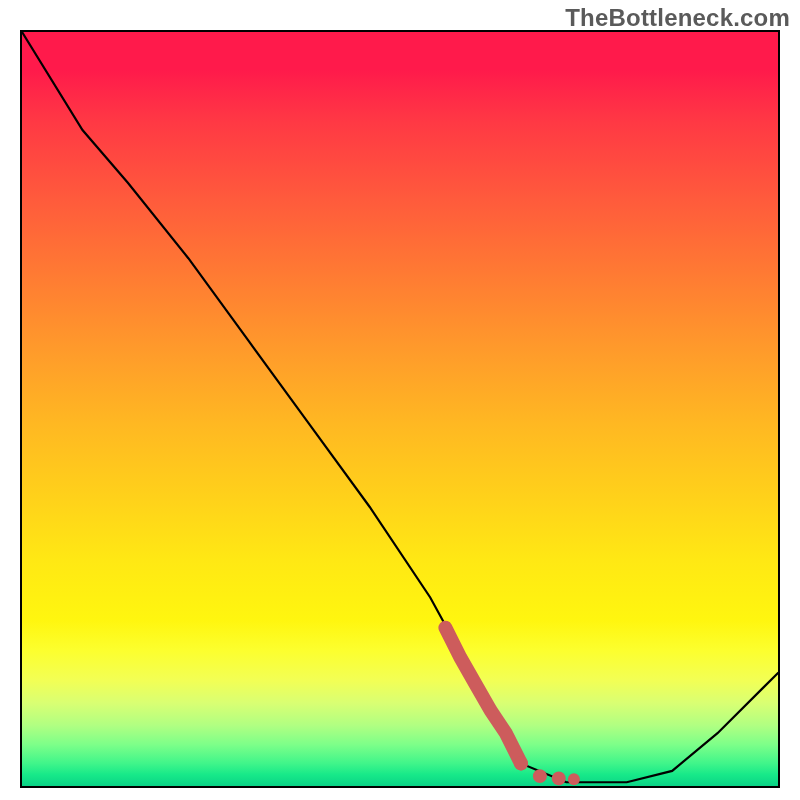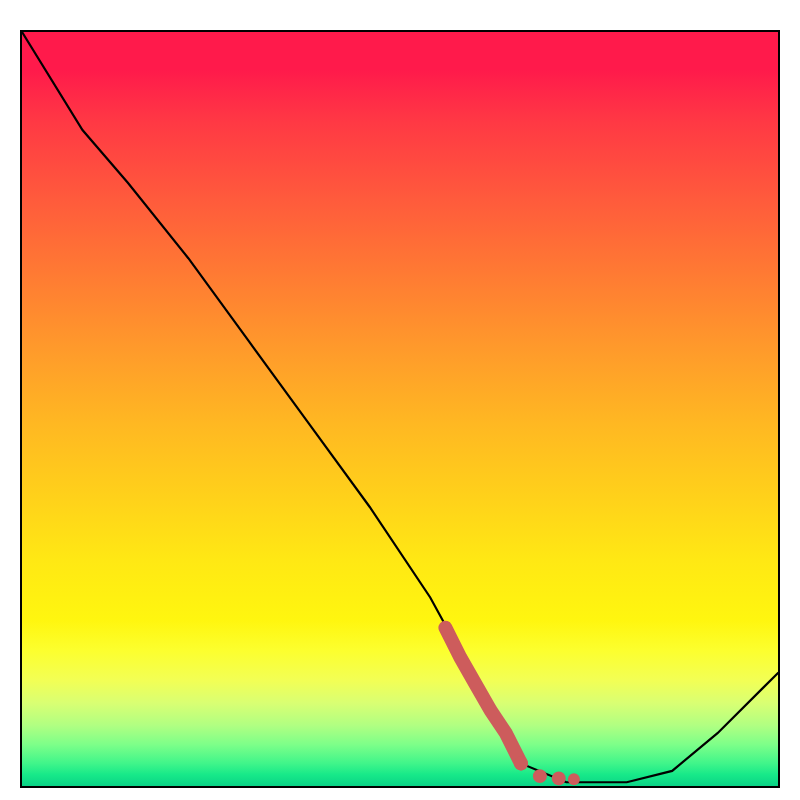--- a/index.html
+++ b/index.html
@@ -65,20 +65,21 @@
     position: absolute;
     inset: 0;
     width: 100%;
     height: 100%;
   }
 </style>
 </head>
 <body>
 
 <div class="frame">
+  <div class="watermark">TheBottleneck.com</div>
 
   <div class="plot-area">
     <div class="gradient"></div>
     <svg class="curve" viewBox="0 0 760 758" preserveAspectRatio="none">
       <path fill="none" stroke-width="2.2" stroke-linecap="round" d="M0.0 0.0 L60.8 98.5 L106.4 151.6 L167.2 227.4 L228.0 310.8 L288.8 394.2 L349.6 477.5 L410.4 568.5 L456.0 651.9 L475.0 689.8 L501.6 735.3 L547.2 754.2 L608.0 754.2 L653.6 742.8 L699.2 704.9 L760.0 644.3" id="curve-path" stroke="#000000"></path>
       <g id="highlight-dots">
           <path d="M425.6 598.8 L440.8 629.1 L456.0 655.7 L471.2 682.2 L486.4 704.9 L501.6 735.3" fill="none" stroke="#cd5c5c" stroke-width="14" stroke-linecap="round"></path>
           <circle cx="501.6" cy="735.3" r="7" fill="#cd5c5c"></circle>
           <circle cx="520.6" cy="748.1" r="7" fill="#cd5c5c"></circle>
           <circle cx="539.6" cy="750.4" r="7" fill="#cd5c5c"></circle>

